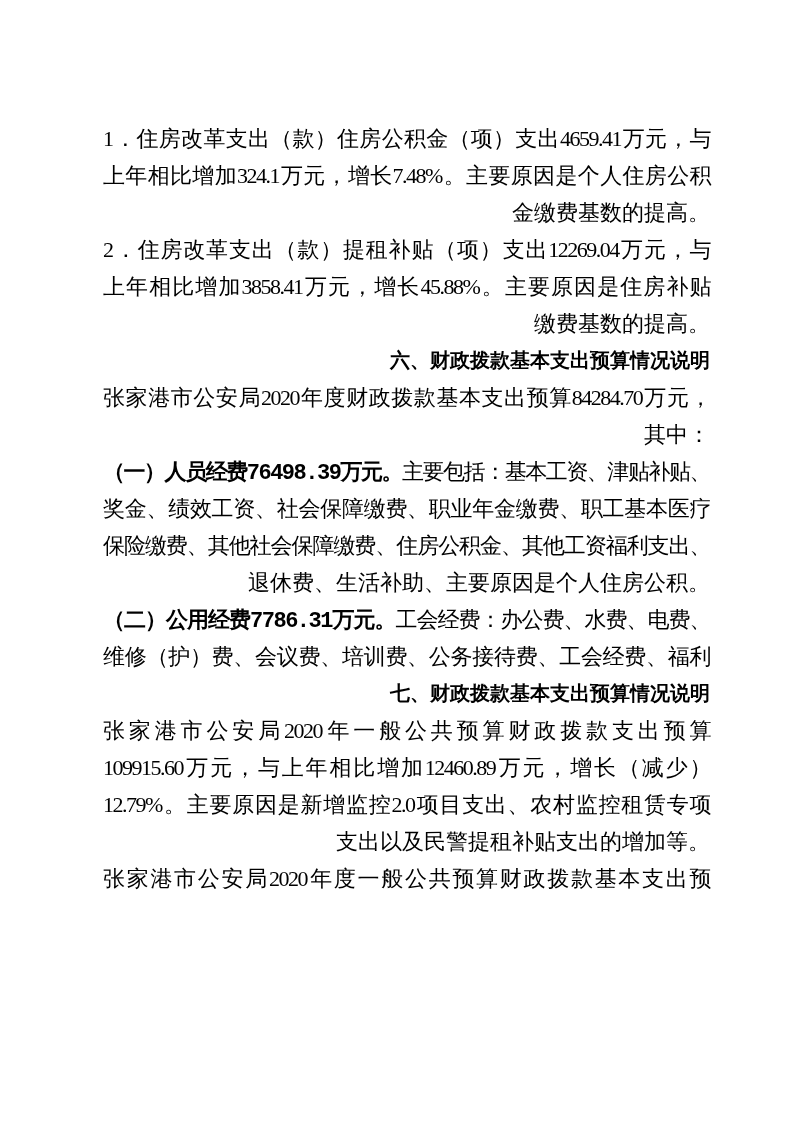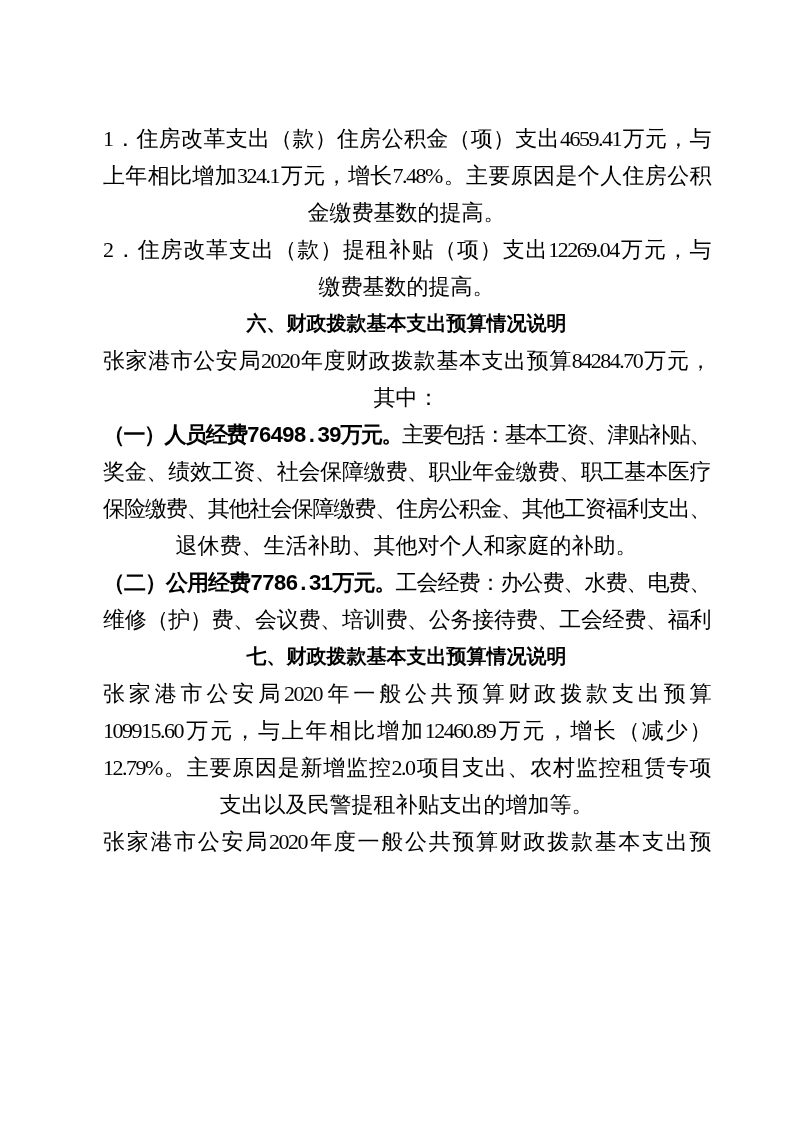--- a/index.html
+++ b/index.html
@@ -21,21 +21,21 @@
     position: absolute;
     left: 103px;
     top: 120px;
     width: 607px;
     font-size: 22px;
     line-height: 37px;
   }
   .line {
     height: 37px;
     white-space: nowrap;
-    text-align: center;
+    text-align: right;
   }
   
   .line.j {
     white-space: normal;
     text-align: justify;
     text-align-last: justify;
     letter-spacing: -1.5px;
   }
   .line.heading {
     font-family: "Liberation Sans", "DejaVu Sans", sans-serif;
@@ -50,28 +50,29 @@
 </style>
 </head>
 <body>
 
 <div class="page">
   <div class="content" id="document-content">
       <div class="line j"><span class="">1．住房改革支出（款）住房公积金（项）支出4659.41万元，与</span></div>
       <div class="line j"><span class="">上年相比增加324.1万元，增长7.48%。主要原因是个人住房公积</span></div>
       <div class="line"><span class="">金缴费基数的提高。</span></div>
       <div class="line j"><span class="">2．住房改革支出（款）提租补贴（项）支出12269.04万元，与</span></div>
+      <div class="line j"><span class="">上年相比增加3858.41万元，增长45.88%。主要原因是住房补贴</span></div>
       <div class="line"><span class="">缴费基数的提高。</span></div>
       <div class="line heading"><span class="">六、财政拨款基本支出预算情况说明</span></div>
       <div class="line j"><span class="">张家港市公安局2020年度财政拨款基本支出预算84284.70万元，</span></div>
       <div class="line"><span class="">其中：</span></div>
       <div class="line j"><span class="seg-bold">（一）人员经费76498.39万元。</span><span class="">主要包括：基本工资、津贴补贴、</span></div>
       <div class="line j"><span class="">奖金、绩效工资、社会保障缴费、职业年金缴费、职工基本医疗</span></div>
       <div class="line j"><span class="">保险缴费、其他社会保障缴费、住房公积金、其他工资福利支出、</span></div>
-      <div class="line"><span class="">退休费、生活补助、其他对个人和家庭的补助。</span></div>
+      <div class="line"><span class="">退休费、生活补助、主要原因是个人住房公积。</span></div>
       <div class="line j"><span class="seg-bold">（二）公用经费7786.31万元。</span><span class="">工会经费：办公费、水费、电费、</span></div>
       <div class="line j"><span class="">维修（护）费、会议费、培训费、公务接待费、工会经费、福利</span></div>
       <div class="line heading"><span class="">七、财政拨款基本支出预算情况说明</span></div>
       <div class="line j"><span class="">张家港市公安局2020年一般公共预算财政拨款支出预算</span></div>
       <div class="line j"><span class="">109915.60万元，与上年相比增加12460.89万元，增长（减少）</span></div>
       <div class="line j"><span class="">12.79%。主要原因是新增监控2.0项目支出、农村监控租赁专项</span></div>
       <div class="line"><span class="">支出以及民警提租补贴支出的增加等。</span></div>
       <div class="line j"><span class="">张家港市公安局2020年度一般公共预算财政拨款基本支出预</span></div>
     </div>
 </div>

